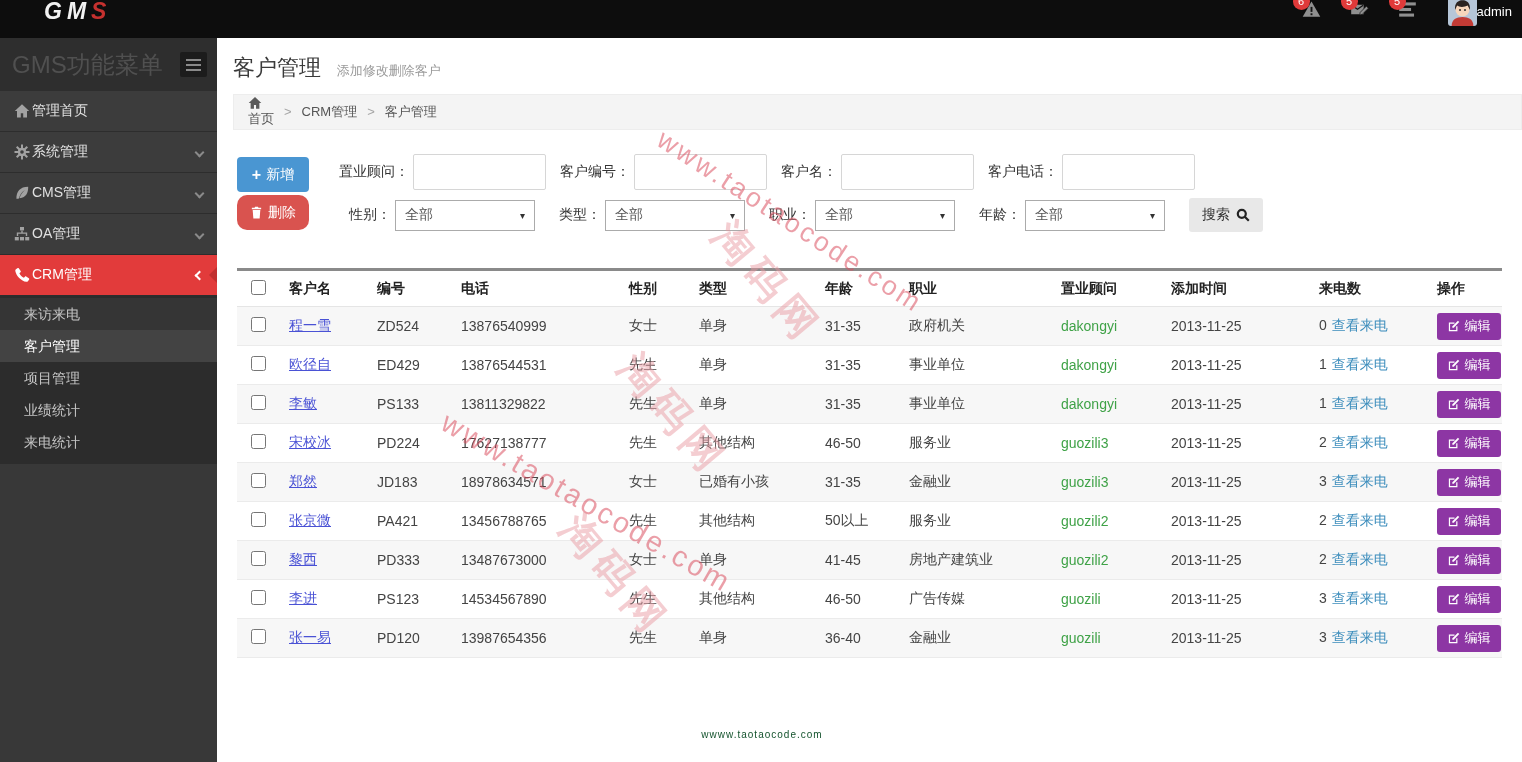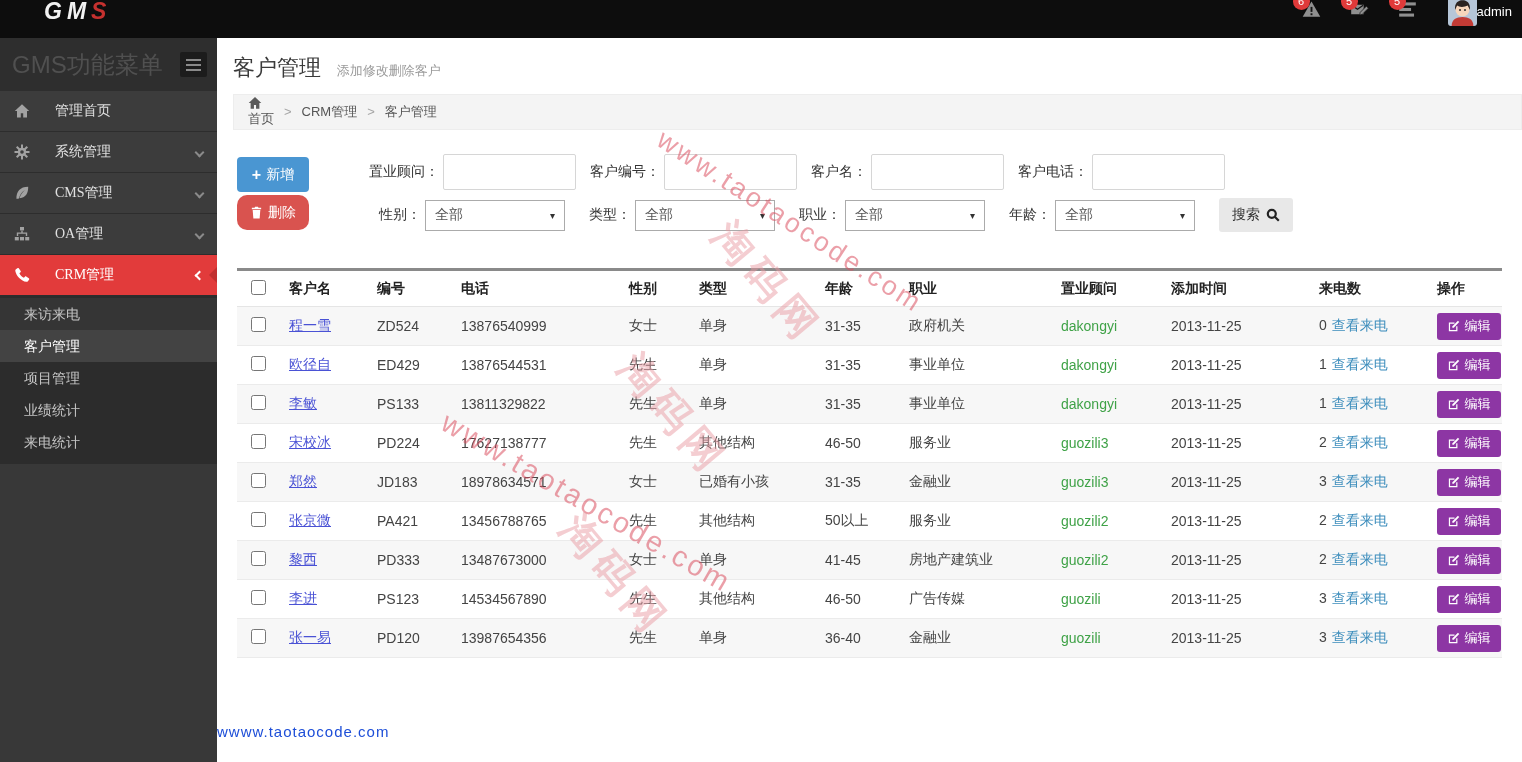--- a/index.html
+++ b/index.html
@@ -37,21 +37,21 @@
 
   .menu-item { height:41px; display:flex; align-items:center; padding:0 14px;
     background:#3c3c3c; border-bottom:1px solid #2d2d2d; color:#e0e0e0; font-size:14px; cursor:pointer; position:relative; }
   .menu-item .ic { width:16px; height:16px; display:inline-flex; }
   .menu-item .ic svg { width:16px; height:16px; fill:#a2a2a2; }
   .menu-item.active { background:#e23b3b; color:#fff; }
   .menu-item.active .ic svg { fill:#fff; }
   .menu-item.active::after { content:''; position:absolute; right:0; top:50%;
     transform:translateY(-50%); border-top:8px solid transparent; border-bottom:8px solid transparent;
     border-right:8px solid #c12f2f; }
-  .mlabel { margin-left:25px;font-family:Liberation Serif, serif; }
+  .mlabel { margin-left:2px; }
   .chev { width:7px; height:7px; border-left:2px solid #8a8a8a; border-bottom:2px solid #8a8a8a;
     margin-left:auto; display:inline-block; }
   .chev.left { transform:rotate(-45deg); }
   .chev.down { transform:rotate(45deg); border-color:#fff; }
 
   .submenu { background:#2c2c2c; padding:2px 0 6px; }
   .sub-item { height:32px; line-height:32px; padding-left:24px; color:#c5c5c5;
     font-size:14px; cursor:pointer; }
   .sub-item:first-child { background:#353535; }
   .sub-item.active { background:#434343; color:#fff; }
@@ -70,21 +70,21 @@
   .toolbar { display:flex; padding:24px 20px 0; }
   .btn-col { width:72px; display:flex; flex-direction:column; gap:3px; margin-top:3px; }
   .btn { height:35px; border:none; border-radius:4px; color:#fff; font-size:14px;
     display:flex; align-items:center; justify-content:center; gap:5px; cursor:pointer;
     font-family:inherit; }
   .btn.add { background:#4a96d2; }
   .btn.del { background:#d9534f;border-radius:10px; }
   .btn .plus { font-size:16px; font-weight:700; }
   .btn .ic svg { width:13px; height:13px; fill:#fff; display:block; }
 
-  .filters { margin-left:60px; flex:1; }
+  .filters { margin-left:30px; flex:1; }
   .frow { display:flex; align-items:center; }
   .frow1 { gap:14px; }
   .frow2 { gap:24px; margin-top:8px; padding-left:10px; }
   .fgroup { display:flex; align-items:center; }
   .flabel { white-space:nowrap; color:#333; font-size:14px; margin-right:4px; }
   .finput { width:133px; height:36px; border:1px solid #d6d6d6; border-radius:2px;
     padding:0 8px; font-size:13px; font-family:inherit; color:#333; }
   .select { width:140px; height:31px; border:1px solid #ababab; background:#fff;
     display:flex; align-items:center; justify-content:space-between; padding:0 9px;
     color:#555; font-size:14px; cursor:pointer; }
@@ -108,22 +108,22 @@
   .grid input[type=checkbox] { width:15px; height:15px; cursor:pointer; }
   a.name-link { color:#4a52d5; text-decoration:underline; cursor:pointer; }
   a.cons-link { color:#3fa247; text-decoration:none; cursor:pointer; }
   a.calls-link { color:#3c8dbc; text-decoration:none; cursor:pointer; }
   .calls-num { color:#444; margin-right:5px; }
   .edit-btn { background:#8d36a4; color:#fff; border:none; border-radius:3px; height:27px;
     width:64px; font-size:13px; display:flex; align-items:center; justify-content:center; gap:5px;
     cursor:pointer; font-family:inherit; }
   .edit-btn svg { width:12px; height:12px; fill:#fff; display:block; }
 
-  .footer-mark { position:absolute; bottom:22px; left:0; width:1090px; 
-    color:#1d4ed8; font-size:15px; letter-spacing:1px; }
+  .footer-mark { position:absolute; bottom:22px; left:0; width:1090px; text-align:center;
+    color:#14532d; font-size:10px; letter-spacing:1px; }
 
   
   .wm { position:absolute; pointer-events:none; z-index:40; white-space:nowrap;
     transform-origin:0 0; color:rgba(219,80,96,.55); letter-spacing:3px; }
   .wm-u1 { left:668px; top:124px; font-size:27px; transform:rotate(33deg); }
   .wm-u2 { left:452px; top:406px; font-size:29px; transform:rotate(30deg); }
   .wmb { color:rgba(233,150,158,.48); font-size:40px; letter-spacing:8px; font-weight:700; }
   .wm-b1 { left:742px; top:210px; transform:rotate(50deg); }
   .wm-b2 { left:648px; top:342px; transform:rotate(50deg); }
   .wm-b3 { left:590px; top:503px; transform:rotate(50deg); }

